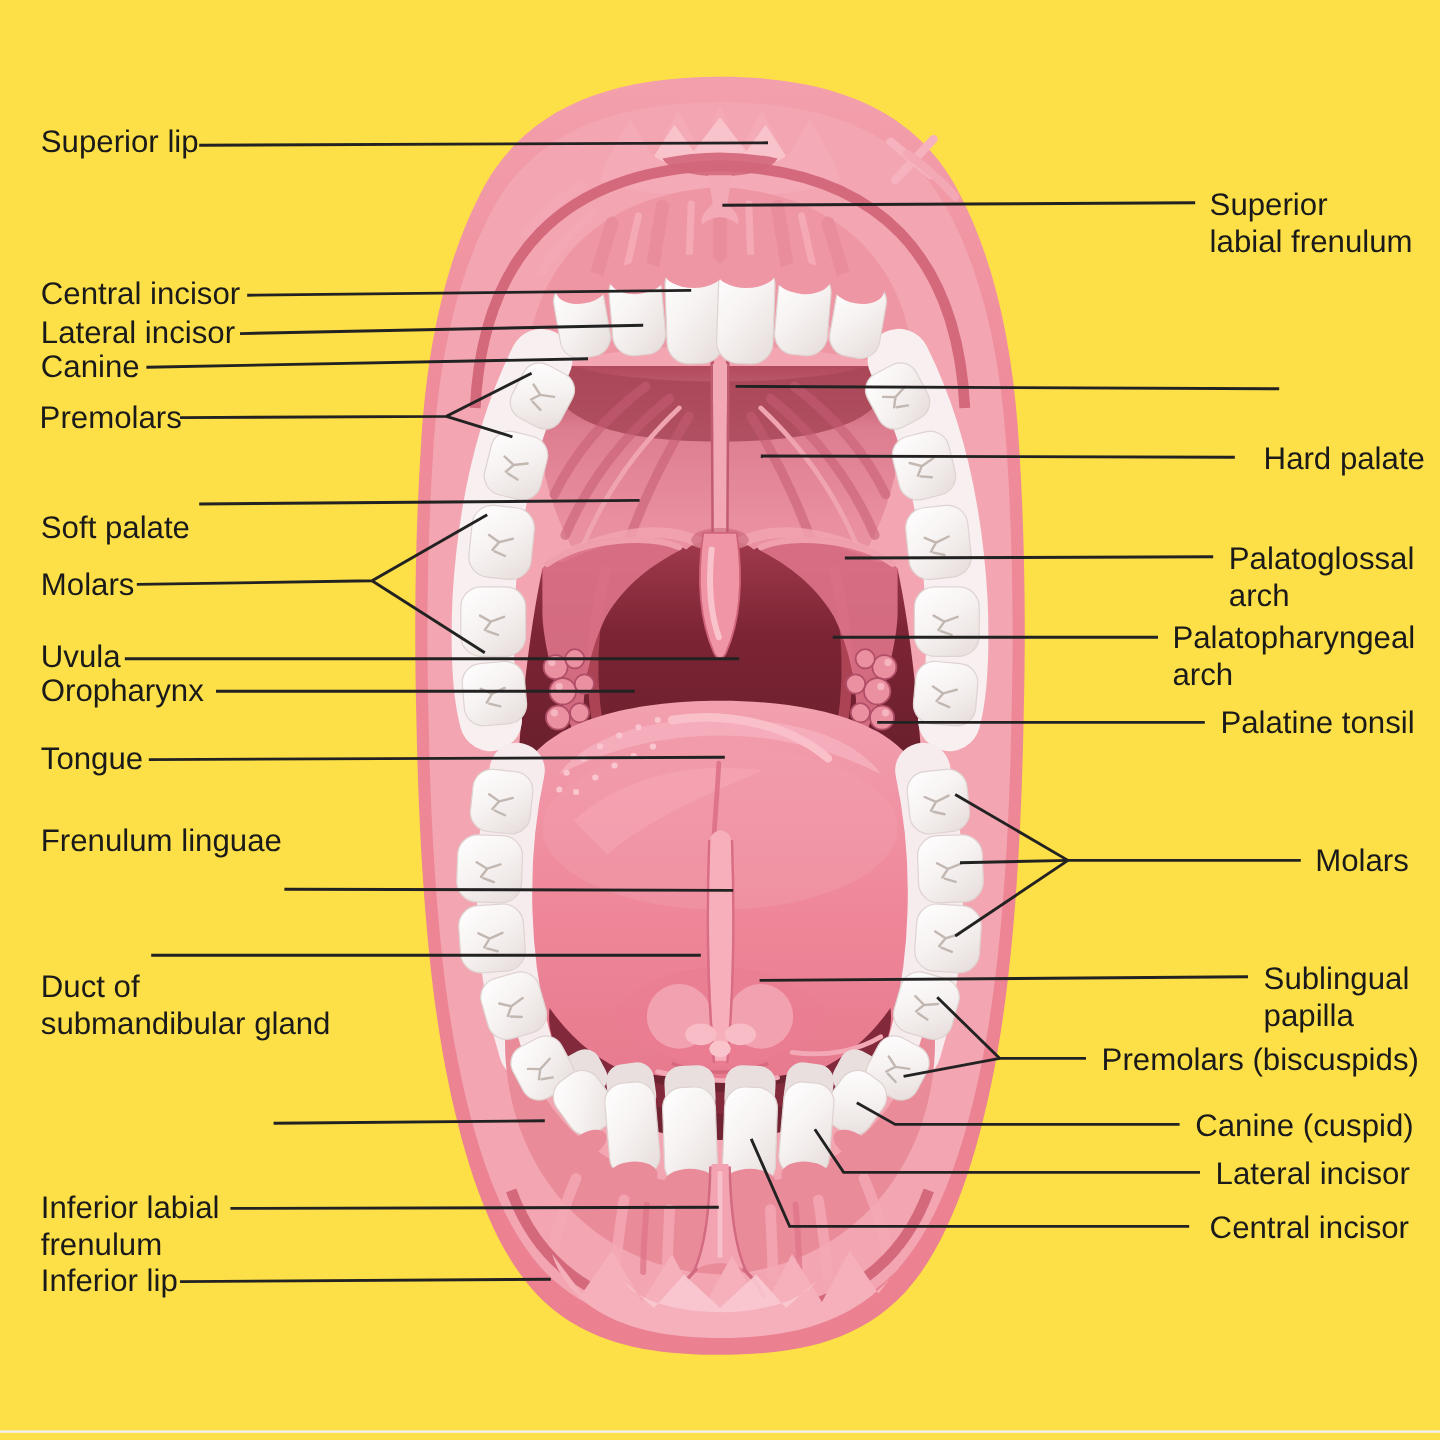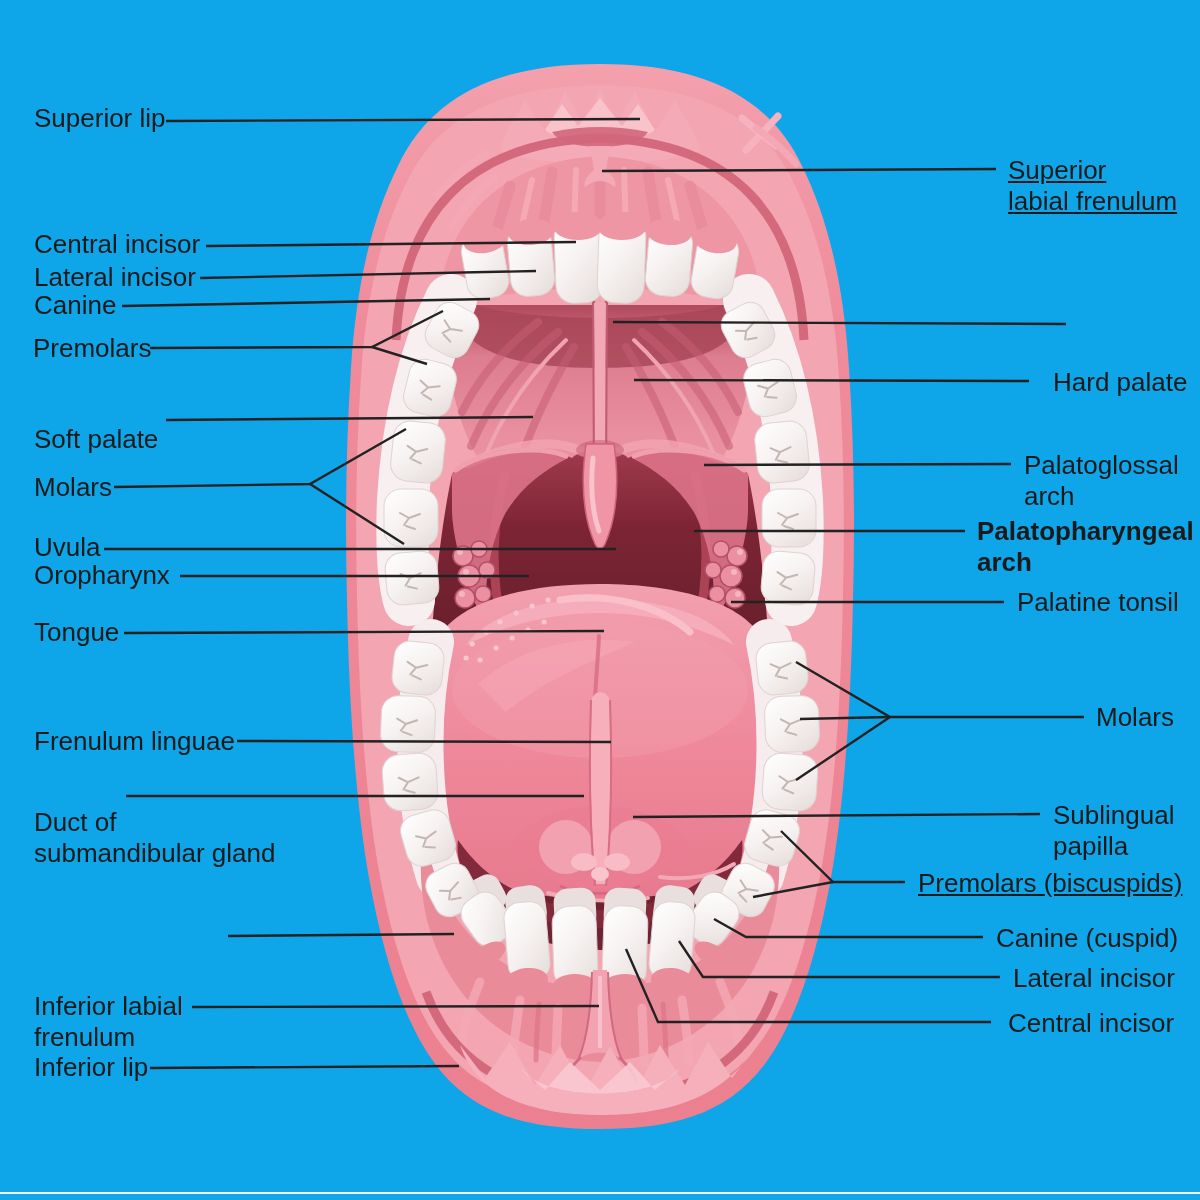--- a/index.html
+++ b/index.html
@@ -1,16 +1,16 @@
 <!DOCTYPE html>
 <html><head>
 <meta charset="utf-8">
 <style>
   html,body{margin:0;padding:0;background:#ffffff;}
-  .stage{position:relative;width:1200px;height:1200px;background:#0ea5e9;overflow:hidden;
+  .stage{position:relative;width:1200px;height:1200px;background:#fde047;overflow:hidden;
          font-family:"Liberation Sans", sans-serif;}
   .stage svg{position:absolute;left:0;top:0;}
   #label-layer{position:absolute;left:0;top:0;width:1200px;height:1200px;pointer-events:none;}
   .label{position:absolute;font-size:26px;line-height:31px;color:#1a1a1a;white-space:pre-line;
          letter-spacing:0px;}
   #leader-lines polyline{fill:none;stroke:#222222;stroke-width:2.4;}
   .bottom-divider{position:absolute;left:0;bottom:6px;width:1200px;height:2px;background:#f2f1f2;}
 </style>
 </head>
 <body>
@@ -344,36 +344,36 @@
       <div class="label" style="left: 34px; top: 103px; color: rgb(26, 26, 26);">Superior lip</div>
       <div class="label" style="left: 34px; top: 229px; color: rgb(26, 26, 26);">Central incisor</div>
       <div class="label" style="left: 34px; top: 262px; color: rgb(26, 26, 26);">Lateral incisor</div>
       <div class="label" style="left: 34px; top: 290px; color: rgb(26, 26, 26);">Canine</div>
       <div class="label" style="left: 33px; top: 333px; color: rgb(26, 26, 26);">Premolars</div>
       <div class="label" style="left: 34px; top: 424px; color: rgb(26, 26, 26); text-align: center;">Soft palate</div>
       <div class="label" style="left: 34px; top: 472px; color: rgb(26, 26, 26);">Molars</div>
       <div class="label" style="left: 34px; top: 532px; color: rgb(26, 26, 26);">Uvula</div>
       <div class="label" style="left: 34px; top: 560px; color: rgb(26, 26, 26);">Oropharynx</div>
       <div class="label" style="left: 34px; top: 617px; color: rgb(26, 26, 26);">Tongue</div>
-      <div class="label" style="left: 34px; top: 726px; color: rgb(26, 26, 26);">Frenulum linguae</div>
+      <div class="label" style="left: 34px; top: 685px; color: rgb(26, 26, 26);">Frenulum linguae</div>
       <div class="label" style="left: 34px; top: 780px; color: rgb(26, 26, 26); margin-top: 27px;">Duct of
 submandibular gland</div>
       <div class="label" style="left: 34px; top: 991px; color: rgb(26, 26, 26);">Inferior labial
 frenulum</div>
       <div class="label" style="left: 34px; top: 1052px; color: rgb(26, 26, 26);">Inferior lip</div>
-      <div class="label" style="left: 1008px; top: 155px; color: rgb(26, 26, 26); text-decoration: underline;">Superior
+      <div class="label" style="left: 1008px; top: 155px; color: rgb(26, 26, 26);">Superior
 labial frenulum</div>
       <div class="label" style="left: 1041px; top: 367px; color: rgb(26, 26, 26); margin-left: 12px;">Hard palate</div>
       <div class="label" style="left: 1024px; top: 450px; color: rgb(26, 26, 26);">Palatoglossal
 arch</div>
-      <div class="label" style="left: 977px; top: 516px; color: rgb(26, 26, 26); font-weight: bold;">Palatopharyngeal
+      <div class="label" style="left: 977px; top: 516px; color: rgb(26, 26, 26);">Palatopharyngeal
 arch</div>
       <div class="label" style="left: 1017px; top: 587px; color: rgb(26, 26, 26);">Palatine tonsil</div>
       <div class="label" style="left: 1096px; top: 702px; color: rgb(26, 26, 26);">Molars</div>
       <div class="label" style="left: 1053px; top: 800px; color: rgb(26, 26, 26);">Sublingual
 papilla</div>
-      <div class="label" style="left: 918px; top: 868px; color: rgb(26, 26, 26); text-decoration: underline;">Premolars (biscuspids)</div>
+      <div class="label" style="left: 918px; top: 868px; color: rgb(26, 26, 26);">Premolars (biscuspids)</div>
       <div class="label" style="left: 996px; top: 923px; color: rgb(26, 26, 26);">Canine (cuspid)</div>
       <div class="label" style="left: 1013px; top: 963px; color: rgb(26, 26, 26);">Lateral incisor</div>
       <div class="label" style="left: 1008px; top: 1008px; color: rgb(26, 26, 26);">Central incisor</div>
     </div>
 <div class="bottom-divider"></div>
 </div>
 
 </body></html>

